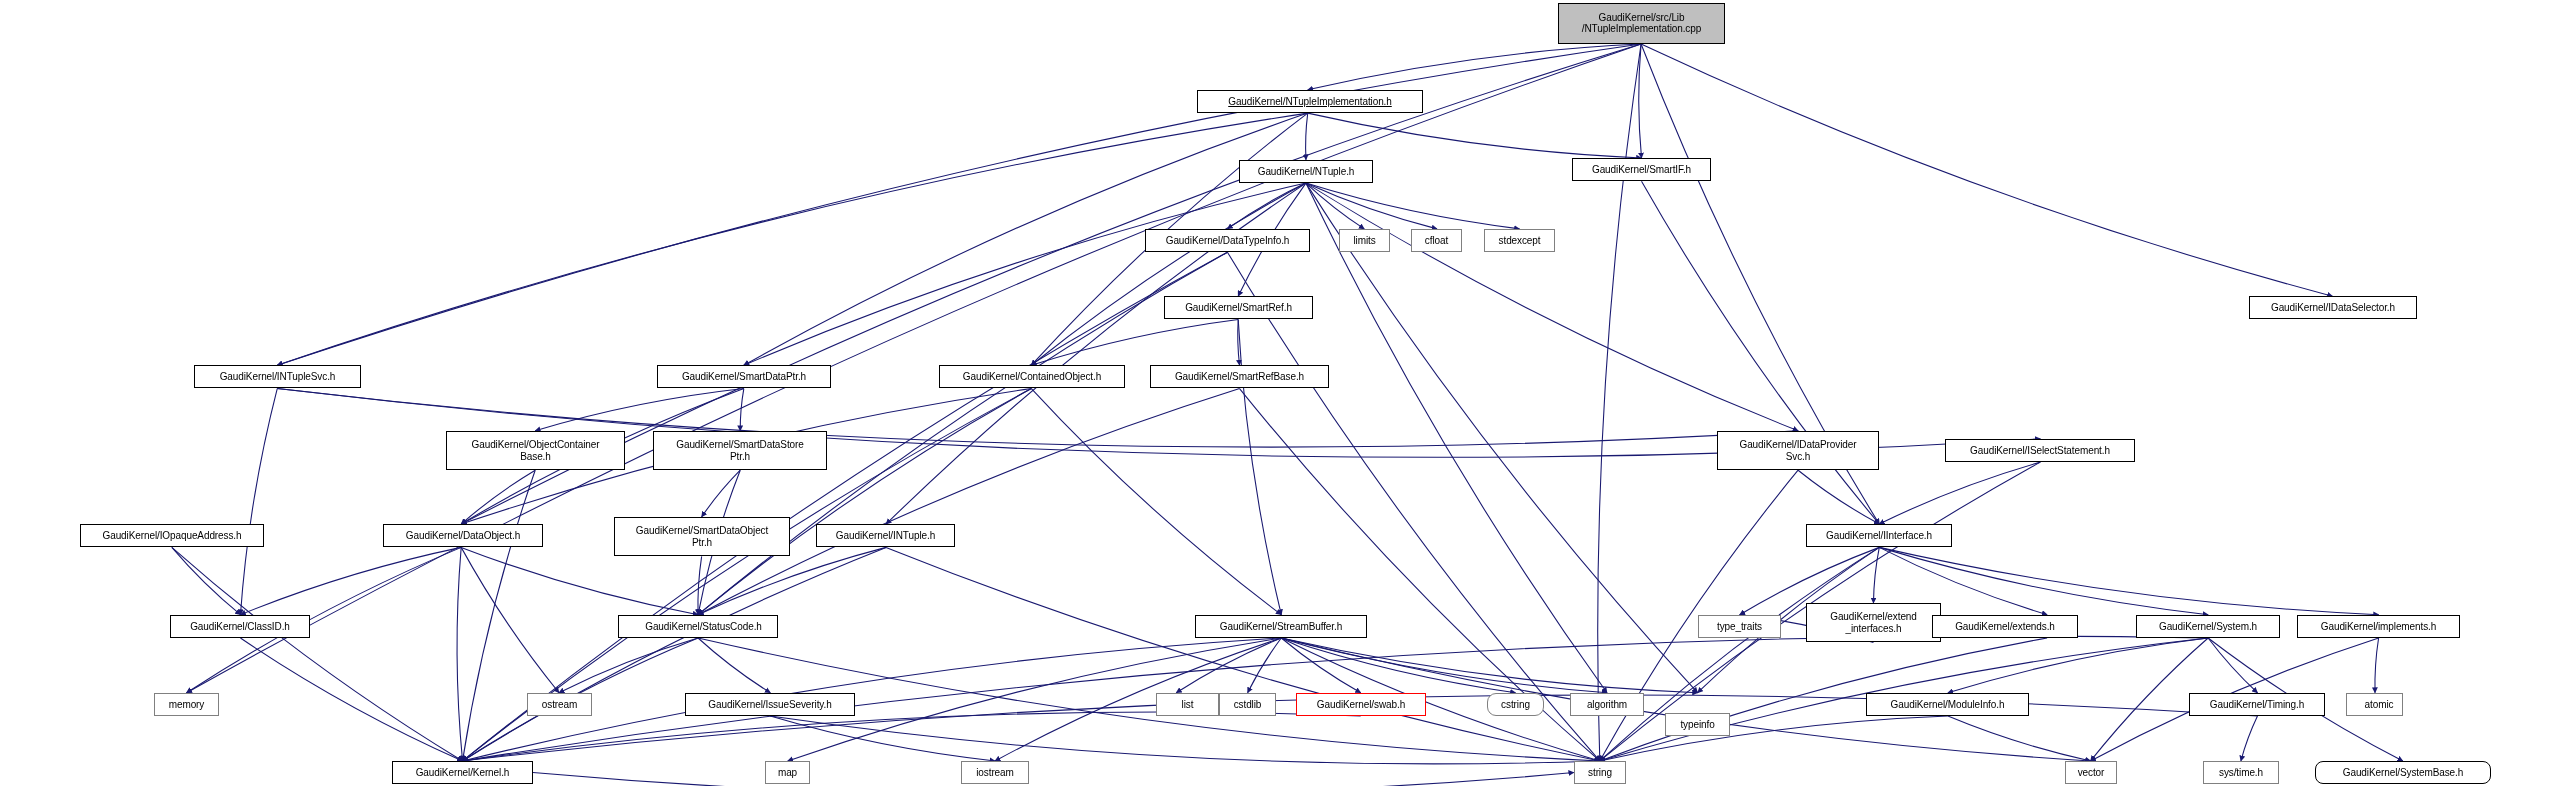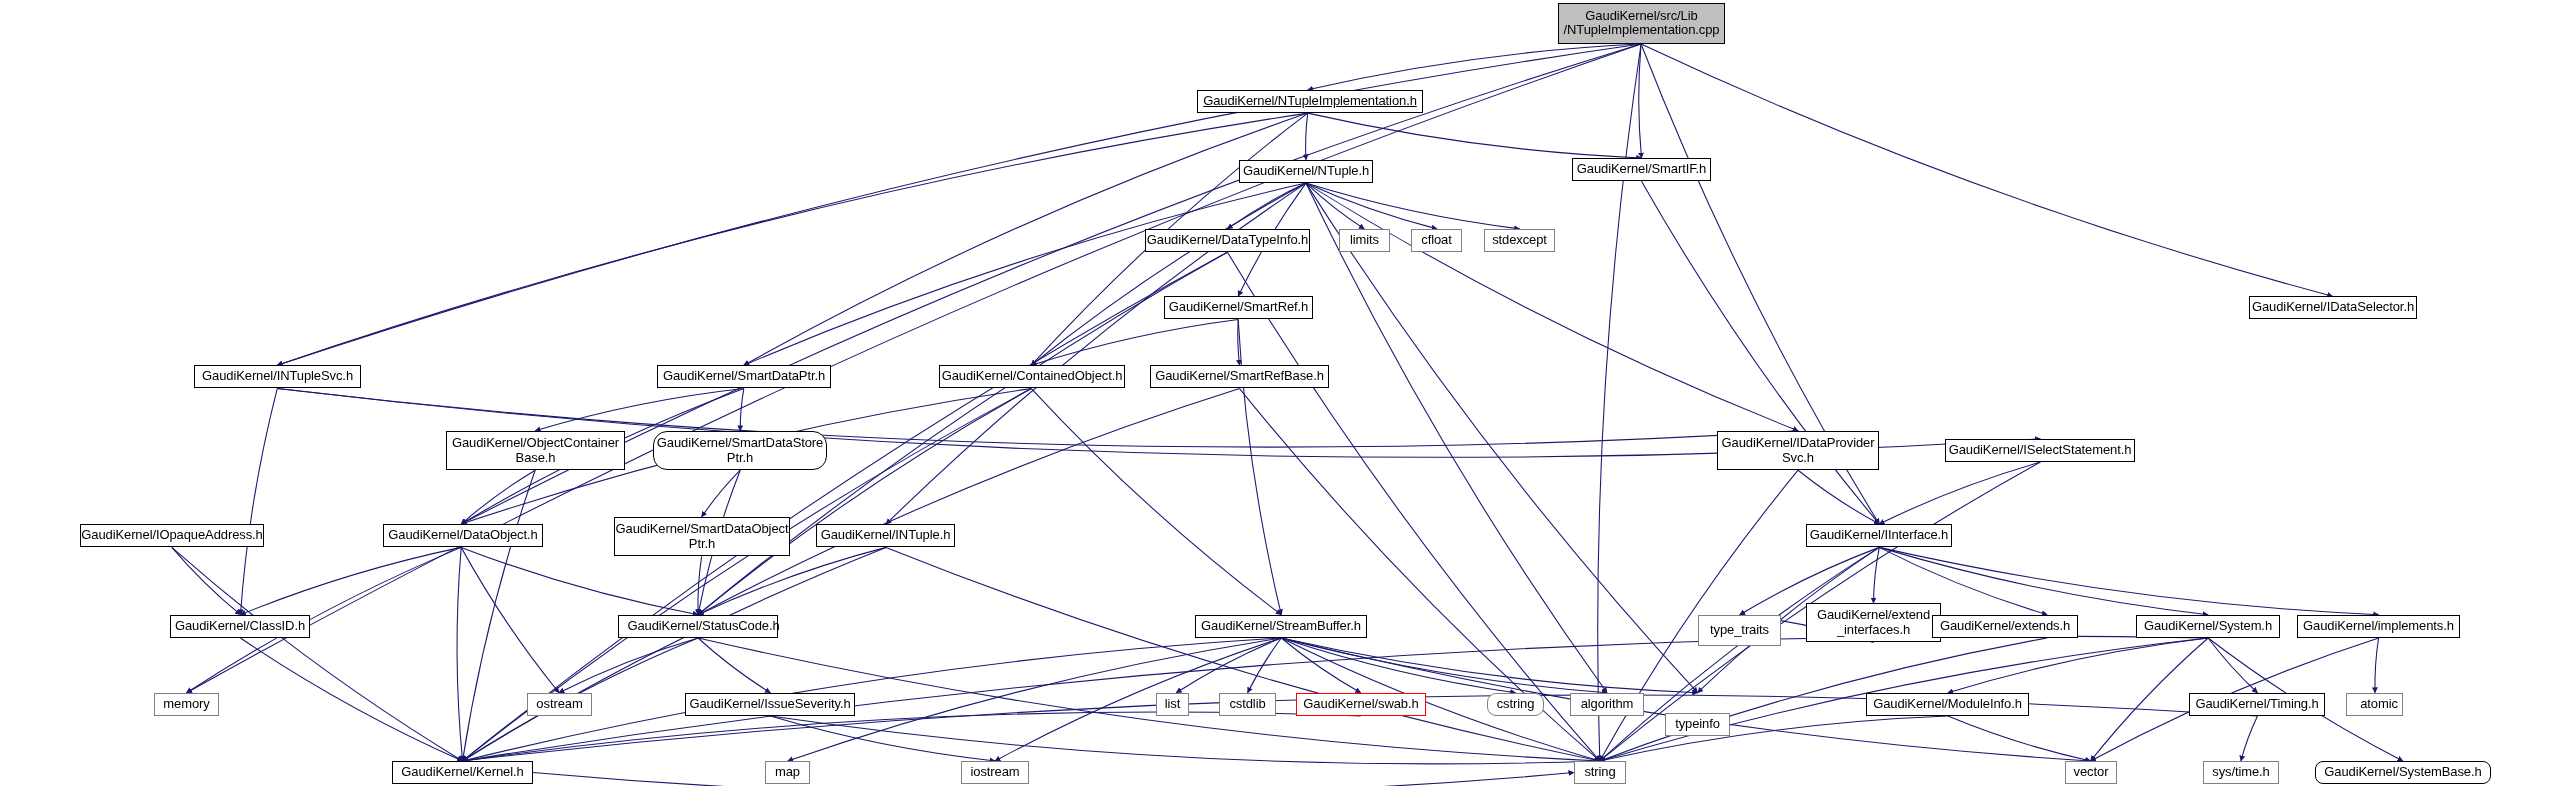--- a/index.html
+++ b/index.html
@@ -17,21 +17,21 @@
     position:absolute;
     box-sizing:border-box;
     display:flex;
     align-items:center;
     justify-content:center;
     text-align:center;
     line-height:1.12;
     color:#000000;
     background:#ffffff;
     border:0.9px solid #808080;
-    font-size:13px;
+    font-size:10px;
     white-space:pre-line;
     letter-spacing:-0.1px;
     z-index:5;
   }
   .node.hdr{border:0.9px solid #000000;}
   .node.root{background:#bfbfbf;border:0.9px solid #000000;}
   .node.hl{border:0.9px solid #ff0000;}
 </style>
 </head>
 <body>
@@ -157,44 +157,44 @@
     <div class="node" style="left: 1411px; top: 229px; width: 51px; height: 23px;">cfloat</div>
     <div class="node" style="left: 1484px; top: 229px; width: 71px; height: 23px;">stdexcept</div>
     <div class="node hdr" style="left: 2249px; top: 296px; width: 168px; height: 23px;">GaudiKernel/IDataSelector.h</div>
     <div class="node hdr" style="left: 1164px; top: 296px; width: 149px; height: 23px;">GaudiKernel/SmartRef.h</div>
     <div class="node hdr" style="left: 194px; top: 365px; width: 167px; height: 23px;">GaudiKernel/INTupleSvc.h</div>
     <div class="node hdr" style="left: 657px; top: 365px; width: 174px; height: 23px;">GaudiKernel/SmartDataPtr.h</div>
     <div class="node hdr" style="left: 939px; top: 365px; width: 186px; height: 23px;">GaudiKernel/ContainedObject.h</div>
     <div class="node hdr" style="left: 1150px; top: 365px; width: 179px; height: 23px;">GaudiKernel/SmartRefBase.h</div>
     <div class="node hdr" style="left: 446px; top: 431px; width: 179px; height: 39px;">GaudiKernel/ObjectContainer
 Base.h</div>
-    <div class="node hdr" style="left: 653px; top: 431px; width: 174px; height: 39px; border-radius: 14px;">GaudiKernel/SmartDataStore
+    <div class="node hdr" style="left: 653px; top: 431px; width: 174px; height: 39px;">GaudiKernel/SmartDataStore
 Ptr.h</div>
     <div class="node hdr" style="left: 1717px; top: 431px; width: 162px; height: 39px;">GaudiKernel/IDataProvider
 Svc.h</div>
     <div class="node hdr" style="left: 1945px; top: 439px; width: 190px; height: 23px;">GaudiKernel/ISelectStatement.h</div>
     <div class="node hdr" style="left: 80px; top: 524px; width: 184px; height: 23px;">GaudiKernel/IOpaqueAddress.h</div>
     <div class="node hdr" style="left: 383px; top: 524px; width: 160px; height: 23px;">GaudiKernel/DataObject.h</div>
     <div class="node hdr" style="left: 614px; top: 517px; width: 176px; height: 39px;">GaudiKernel/SmartDataObject
 Ptr.h</div>
     <div class="node hdr" style="left: 816px; top: 524px; width: 139px; height: 23px;">GaudiKernel/INTuple.h</div>
     <div class="node hdr" style="left: 1806px; top: 524px; width: 146px; height: 23px;">GaudiKernel/IInterface.h</div>
     <div class="node hdr" style="left: 170px; top: 615px; width: 140px; height: 23px;">GaudiKernel/ClassID.h</div>
     <div class="node hdr" style="left: 618px; top: 615px; width: 160px; height: 23px; padding-left: 11px;">GaudiKernel/StatusCode.h</div>
     <div class="node hdr" style="left: 1195px; top: 615px; width: 172px; height: 23px;">GaudiKernel/StreamBuffer.h</div>
-    <div class="node" style="left: 1698px; top: 615px; width: 83px; height: 31px;">type_traits</div>
+    <div class="node" style="left: 1698px; top: 615px; width: 83px; height: 23px;">type_traits</div>
     <div class="node hdr" style="left: 1806px; top: 603px; width: 135px; height: 39px;">GaudiKernel/extend
 _interfaces.h</div>
     <div class="node hdr" style="left: 1932px; top: 615px; width: 146px; height: 23px;">GaudiKernel/extends.h</div>
     <div class="node hdr" style="left: 2136px; top: 615px; width: 144px; height: 23px;">GaudiKernel/System.h</div>
     <div class="node hdr" style="left: 2297px; top: 615px; width: 163px; height: 23px;">GaudiKernel/implements.h</div>
     <div class="node" style="left: 154px; top: 693px; width: 65px; height: 23px;">memory</div>
     <div class="node" style="left: 527px; top: 693px; width: 65px; height: 23px;">ostream</div>
     <div class="node hdr" style="left: 685px; top: 693px; width: 170px; height: 23px;">GaudiKernel/IssueSeverity.h</div>
-    <div class="node" style="left: 1156px; top: 693px; width: 33px; height: 23px;">list</div>
+    <div class="node" style="left: 1156px; top: 693px; width: 63px; height: 23px;">list</div>
     <div class="node" style="left: 1219px; top: 693px; width: 57px; height: 23px;">cstdlib</div>
     <div class="node hl" style="left: 1296px; top: 693px; width: 130px; height: 23px;">GaudiKernel/swab.h</div>
     <div class="node" style="left: 1487px; top: 693px; width: 57px; height: 23px; border-radius: 9px;">cstring</div>
     <div class="node" style="left: 1570px; top: 693px; width: 74px; height: 23px;">algorithm</div>
     <div class="node" style="left: 1665px; top: 713px; width: 65px; height: 23px;">typeinfo</div>
     <div class="node hdr" style="left: 1866px; top: 693px; width: 163px; height: 23px;">GaudiKernel/ModuleInfo.h</div>
     <div class="node hdr" style="left: 2189px; top: 693px; width: 136px; height: 23px;">GaudiKernel/Timing.h</div>
     <div class="node" style="left: 2346px; top: 693px; width: 57px; height: 23px; padding-left: 9px;">atomic</div>
     <div class="node hdr" style="left: 392px; top: 761px; width: 141px; height: 23px;">GaudiKernel/Kernel.h</div>
     <div class="node" style="left: 765px; top: 761px; width: 45px; height: 23px;">map</div>

